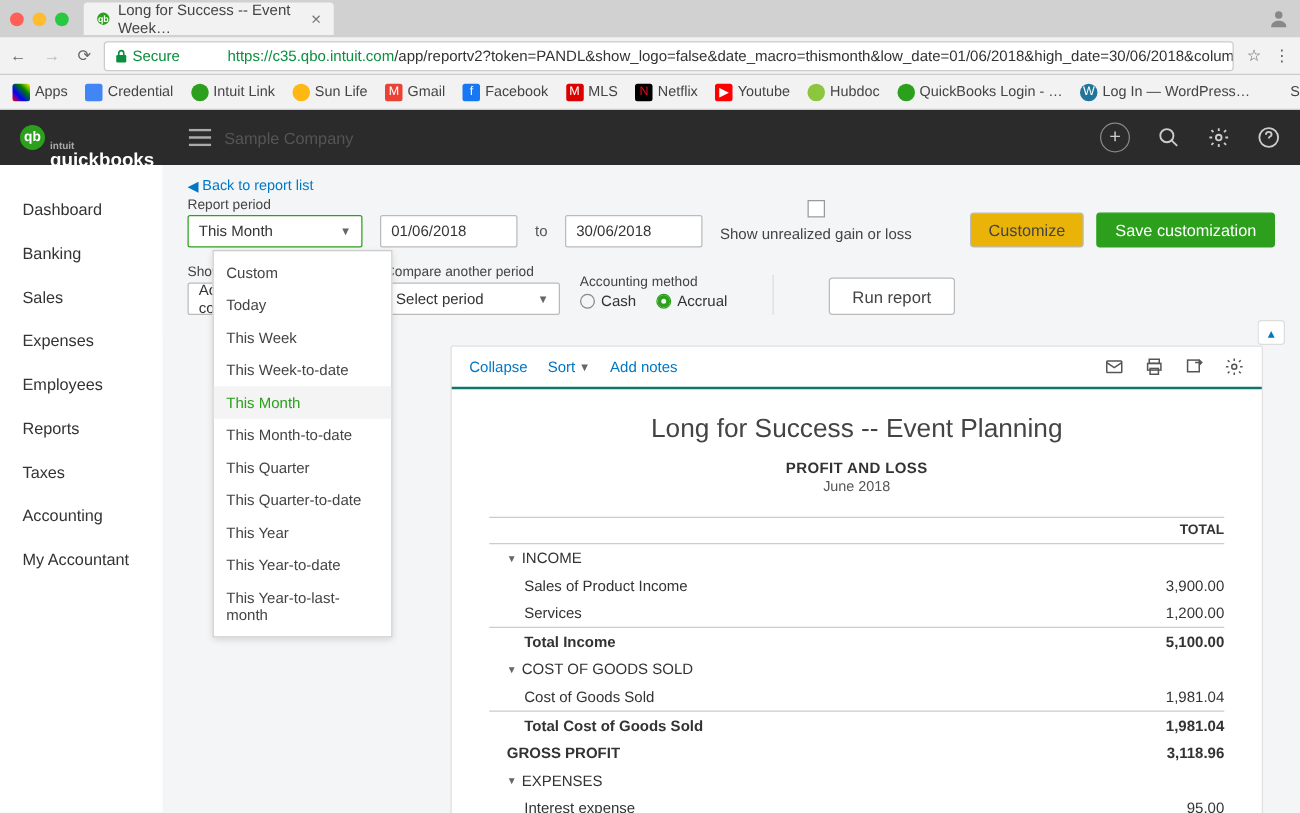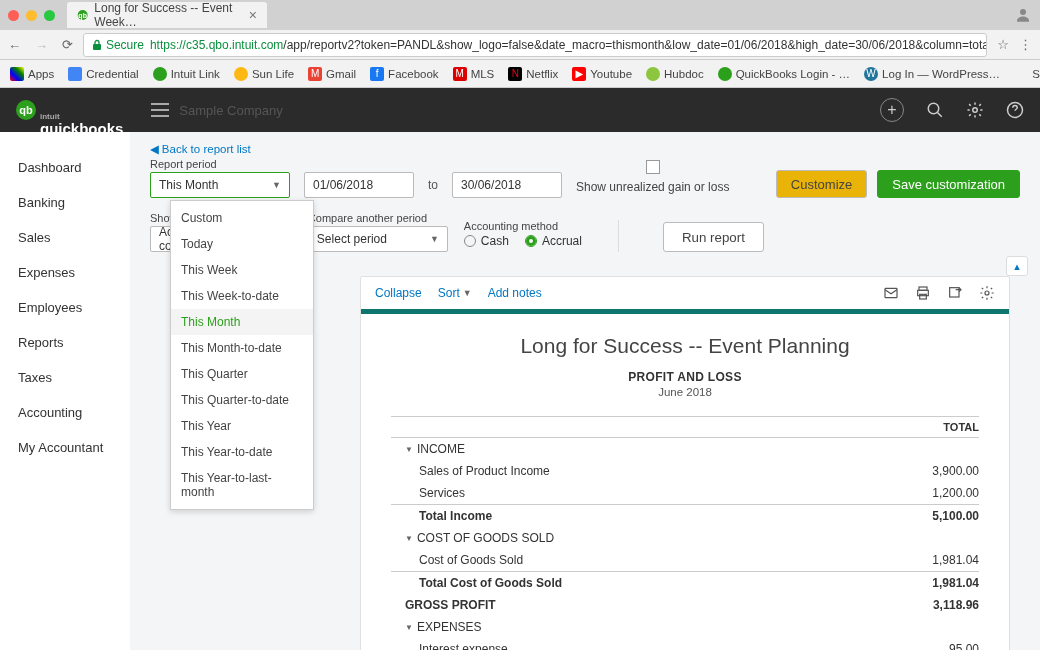--- a/index.html
+++ b/index.html
@@ -12,21 +12,21 @@
 .tl.red { background: #ff5f57; } .tl.yellow { background: #febc2e; } .tl.green { background: #28c840; }
 .tab { background: #f2f2f2; height: 26px; display: flex; align-items: center; padding: 0 10px; font-size: 12px; color: #444; border-radius: 3px 3px 0 0; gap: 6px; width: 200px; }
 .tab svg { width: 14px; height: 14px; }
 .tab-close { margin-left: auto; color: #777; font-size: 14px; }
 .tab-plus { color: #666; padding: 0 10px; font-size: 16px; }
 .profile-icon { margin-left: auto; color: #777; }
 
 .browser-bar { height: 30px; background: #f2f2f2; display: flex; align-items: center; padding: 0 8px; border-bottom: 1px solid #ccc; gap: 10px; }
 .nav-arrows { display: flex; gap: 14px; color: #666; }
 .nav-arrows .disabled { color: #bbb; }
-.url-bar { flex: 1; display: flex; align-items: center; background: #fff; border: 1px solid #ccc; border-radius: 3px; height: 24px; padding: 0 8px; font-size: 12px; overflow: hidden; white-space: nowrap; }
+.url-bar { flex: 1; display: flex; align-items: center; background: #fff; border: 1px solid #ccc; border-radius: 3px; height: 24px; padding: 0 8px; font-size: 12px; overflow: hidden; white-space: nowrap; gap: 32px; }
 .secure { color: #0a8f3e; display: flex; align-items: center; gap: 4px; margin-right: 6px; }
 .url-text { color: #333; }
 .url-text .green { color: #0a8f3e; font-weight: 400; }
 .star { color: #666; }
 
 .bookmarks { height: 28px; background: #f2f2f2; display: flex; align-items: center; padding: 0 10px; gap: 14px; font-size: 11.5px; color: #444; border-bottom: 1px solid #ccc; overflow: hidden; white-space: nowrap; }
 .bm { display: flex; align-items: center; gap: 4px; }
 .bm-icon { width: 14px; height: 14px; display: inline-flex; align-items: center; justify-content: center; font-size: 10px; border-radius: 2px; }
 
 
@@ -73,21 +73,21 @@
 .collapse-chevron { position: absolute; right: 12px; bottom: -10px; width: 22px; height: 20px; background: #fff; border: 1px solid #ddd; border-radius: 3px; display: flex; align-items: center; justify-content: center; color: #0077c5; font-size: 11px; }
 
 
 .dropdown { position: absolute; top: 42px; left: 20px; width: 144px; background: #fff; border: 1px solid #ccc; box-shadow: 0 2px 6px rgba(0,0,0,.15); z-index: 10; padding: 4px 0; }
 .dd-item { padding: 6px 10px; font-size: 12px; color: #444; cursor: pointer; }
 .dd-item.selected { color: #2ca01c; font-weight: 500; background: #f4f4f4; }
 
 
 .report-wrap { flex: 1; overflow: auto; padding: 10px 30px 0 230px; }
 .report-card { background: #fff; border: 1px solid #e0e0e0; border-radius: 2px; }
-.report-toolbar { display: flex; align-items: center; padding: 8px 14px; border-bottom: 5px solid #0f766e; font-size: 12px; text-align: right; }
+.report-toolbar { display: flex; align-items: center; padding: 8px 14px; border-bottom: 2px solid #0f766e; font-size: 12px; text-align: right; }
 .rt-link { color: #0077c5; margin-right: 16px; display: flex; align-items: center; gap: 3px; }
 .rt-right { margin-left: auto; display: flex; gap: 16px; color: #555; }
 .rt-right svg, .rt-icon { width: 16px; height: 16px; }
 
 .report-body { padding: 20px 30px; }
 .report-title { text-align: center; font-size: 21px; color: #444; font-weight: 400; }
 .report-sub { text-align: center; font-size: 12px; font-weight: 700; margin-top: 12px; letter-spacing: .3px; }
 .report-date { text-align: center; font-size: 11.5px; color: #555; margin-top: 2px; }
 
 .report-table { width: 100%; margin-top: 18px; font-size: 12px; }

